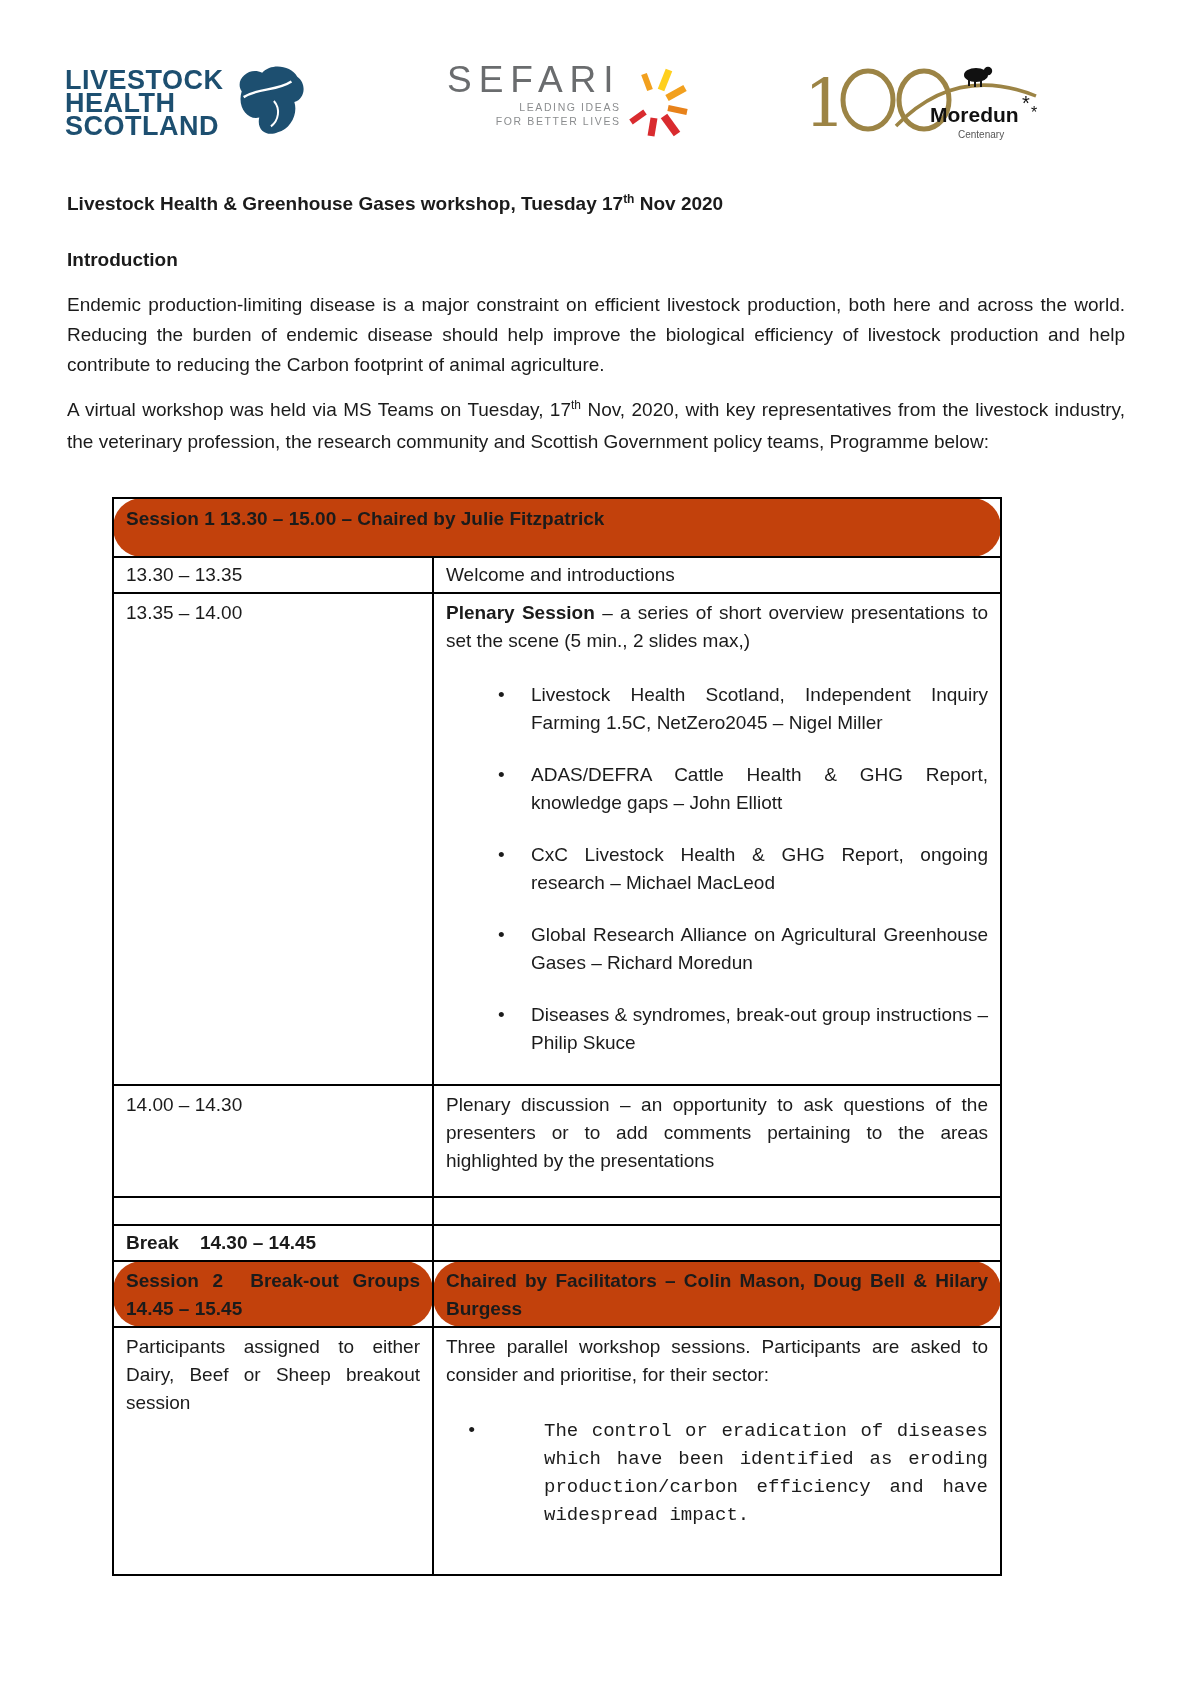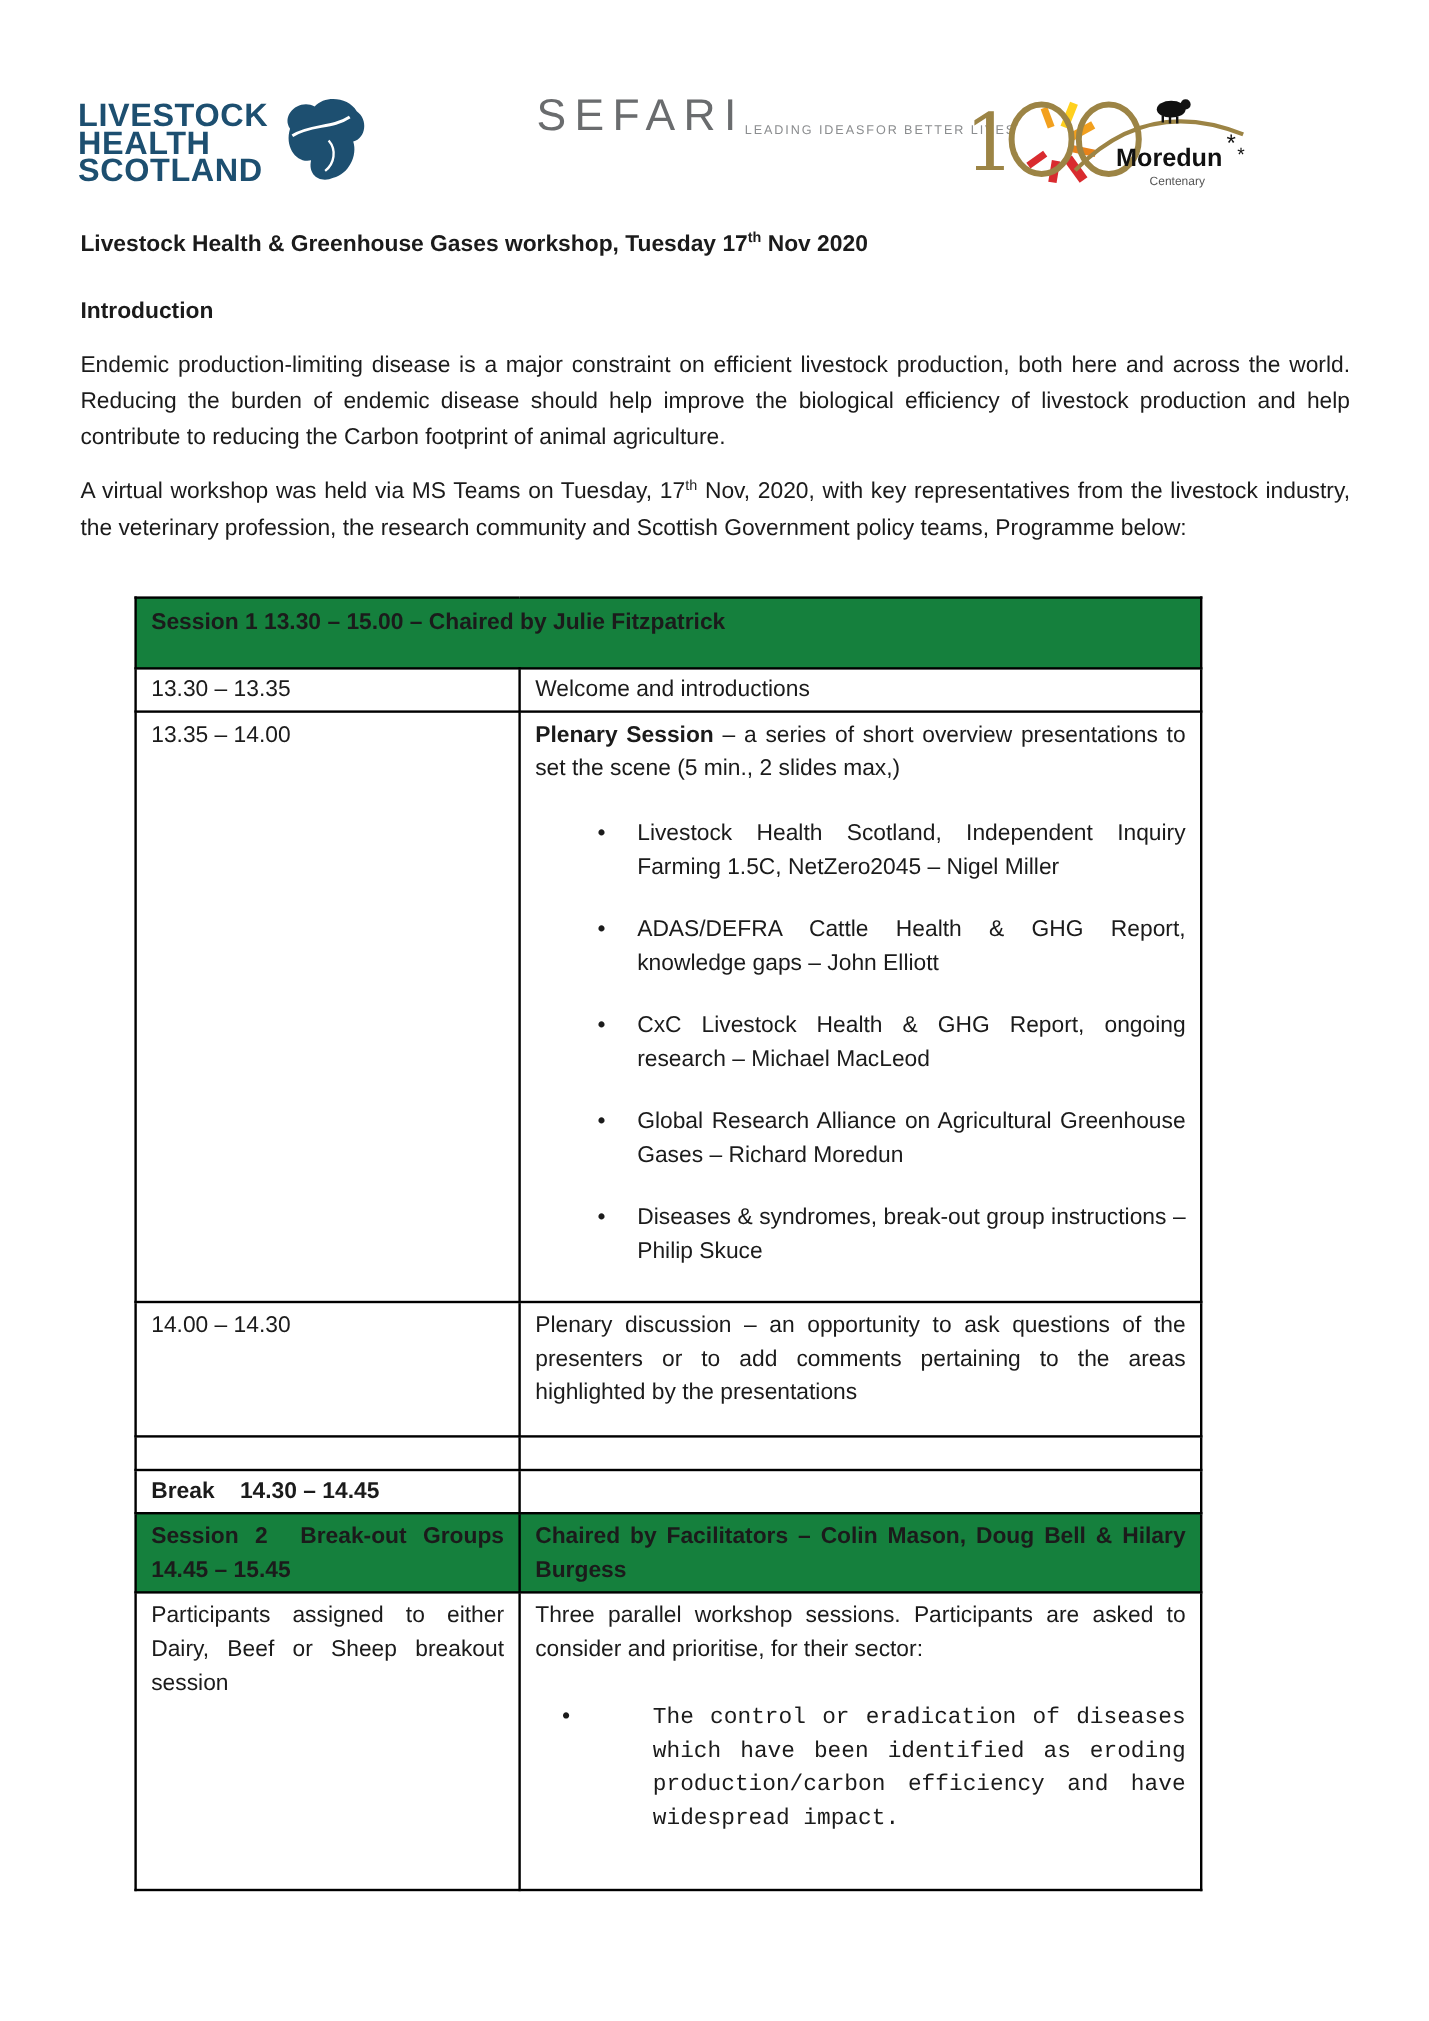--- a/index.html
+++ b/index.html
@@ -5,45 +5,45 @@
   * { margin:0; padding:0; box-sizing:border-box; }
   html,body { background:#ffffff; }
   body {
     width:1191px; height:1684px;
     font-family:"Liberation Sans", sans-serif;
     color:#1b1b1b;
   }
   .page { position:relative; width:1191px; height:1684px; overflow:hidden; background:#fff; }
 
   
-  .logo-band { position:absolute; left:0; top:16px; width:1191px; height:160px; }
+  .logo-band { position:absolute; left:0; top:0; width:1191px; height:160px; }
   .lhs-logo { position:absolute; left:65px; top:62px; display:flex; align-items:center; gap:6px; }
   .lhs-text { color:#1d4f70; font-weight:bold; font-size:27px; line-height:23px; letter-spacing:0.5px; }
   .sefari-logo { position:absolute; left:447px; top:60px; display:flex; align-items:flex-start; gap:4px; }
-  .sefari-text { display:flex; align-items:flex-end; }
+  .sefari-text { display:flex; flex-direction:column; align-items:flex-end; }
   .sefari-name { color:#6a6c6e; font-size:37px; line-height:40px; letter-spacing:7px; font-weight:400; }
   .sefari-tag { color:#8b8d8f; font-size:10.5px; line-height:14px; letter-spacing:1.6px; text-align:right; }
   .moredun-logo { position:absolute; left:798px; top:58px; }
 
   
   .doc-title { position:absolute; left:67px; top:193px; font-size:19px; font-weight:bold; }
   .suptxt { font-size:12px; position:relative; top:-7px; }
   .intro-heading { position:absolute; left:67px; top:249px; font-size:19px; font-weight:bold; }
   .para { position:absolute; left:67px; width:1058px; font-size:19px; line-height:30px; text-align:justify; }
   .para-1 { top:290px; }
   .para-2 { top:395px; }
 
   
   .doc-table {
     position:absolute; left:112px; top:497px; width:888px;
     border-collapse:collapse; table-layout:fixed;
     font-size:19px; line-height:28px;
   }
   .doc-table td { border:2px solid #000; vertical-align:top; padding:3px 12px; }
-  .gray { background:#15803d; }
+  .gray { background:#c2410c;border-radius:29px; }
   .bold { font-weight:bold; }
   .jst { text-align:justify; }
   .prewrap { white-space:pre-wrap; }
   .r-header td { height:59px; padding-top:6px; }
   .r-welcome td { height:29px; }
   .r-plenary td { height:374px; padding-top:5px; }
   .r-discussion td { height:112px; padding-top:5px; }
   .r-empty td { height:28px; }
   .r-break td { height:33px; }
   .r-session2 td { height:62px; padding-top:5px; }

